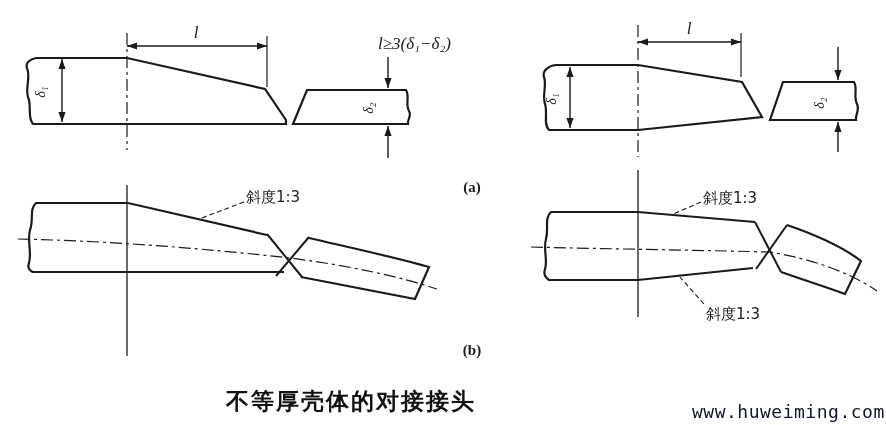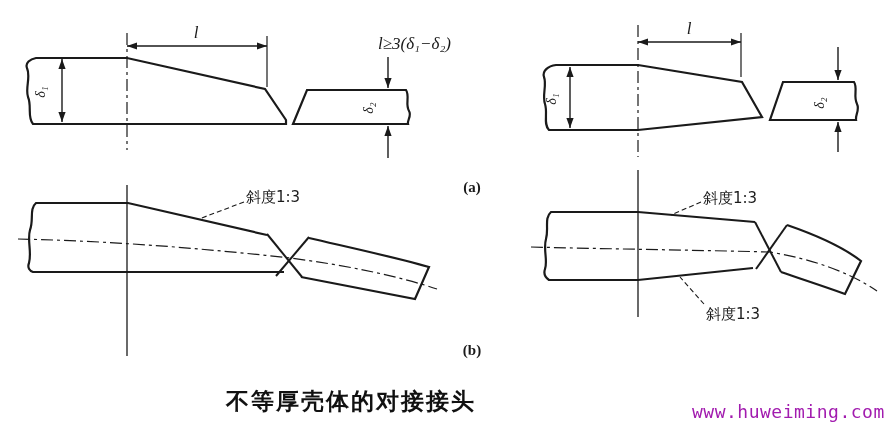--- a/index.html
+++ b/index.html
@@ -113,15 +113,15 @@
       <text class="cjk" x="703" y="203" text-anchor="start" stroke="none">斜度1:3</text>
       <text class="cjk" x="706" y="319" text-anchor="start" stroke="none">斜度1:3</text>
     </g>
 
     <text class="sublabel" x="472" y="192" text-anchor="middle" font-weight="bold">(a)</text>
     <text class="sublabel" x="472" y="355" text-anchor="middle" font-weight="bold">(b)</text>
   </svg>
 
   <div class="caption">不等厚壳体的对接接头</div>
 
-  <div class="watermark" style="color:#a21caf;">www.huweiming.com</div>
+  <div class="watermark" style="color:#0f172a;">www.huweiming.com</div>
 
 </div>
 
 </body></html>

